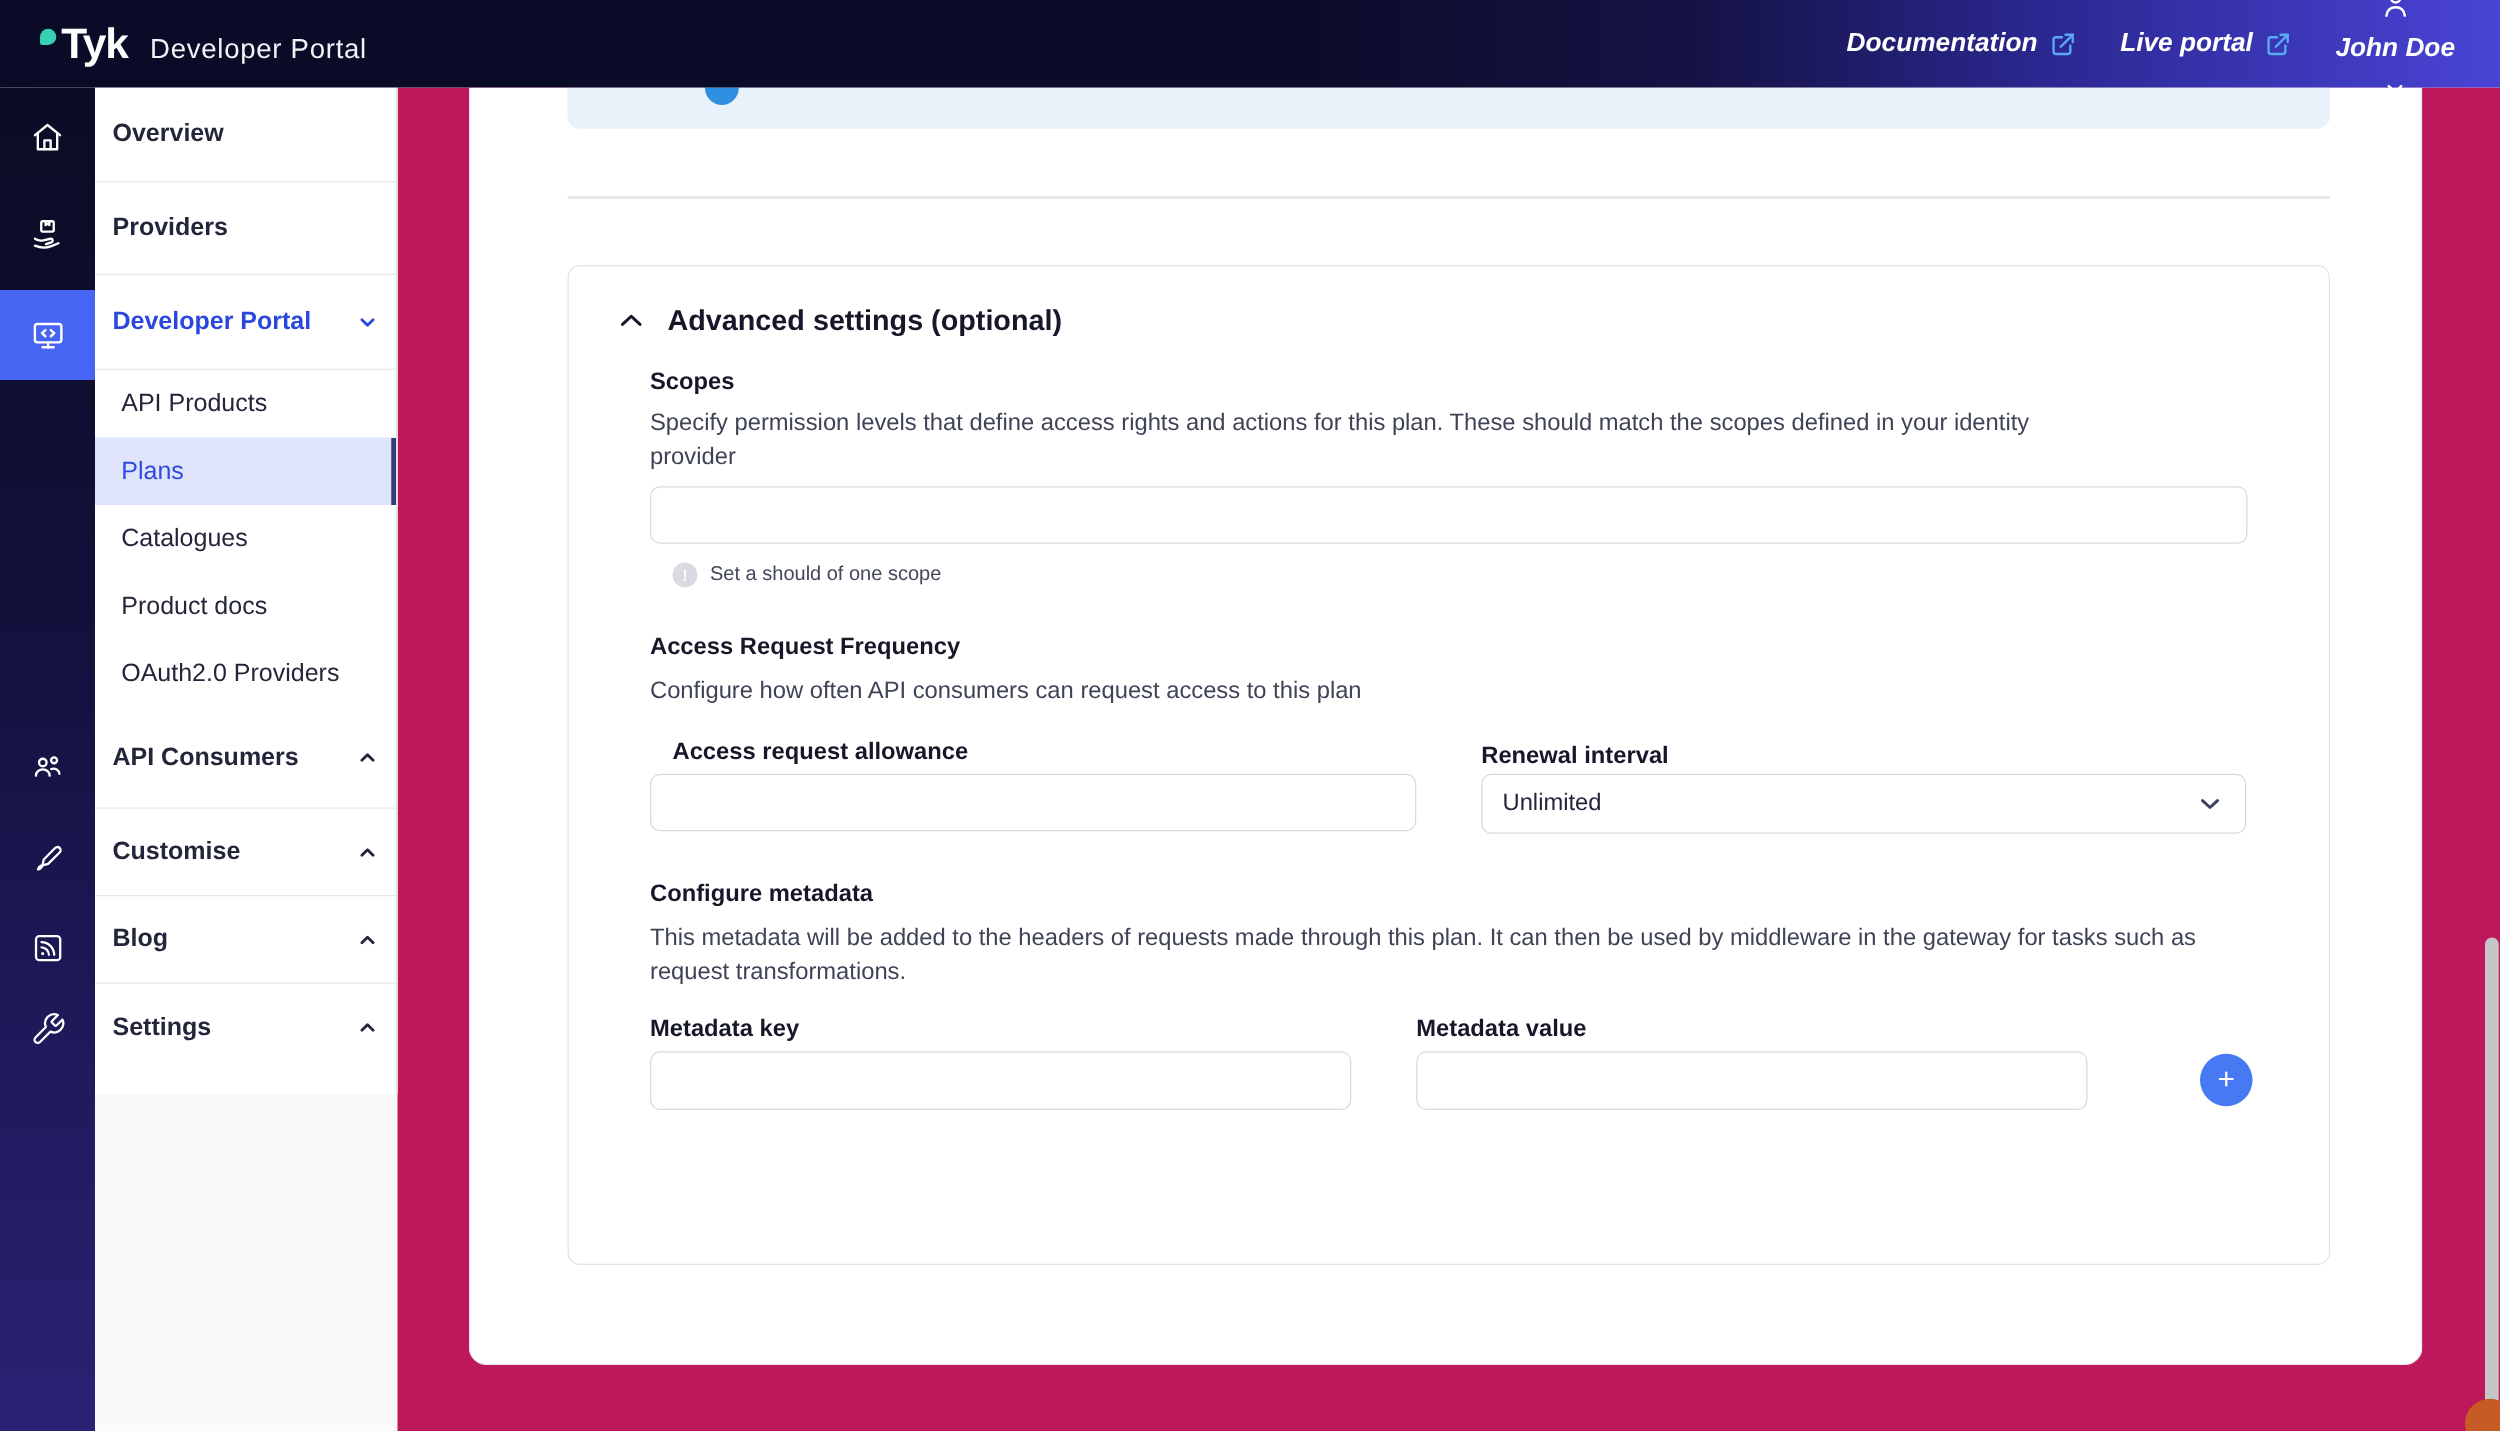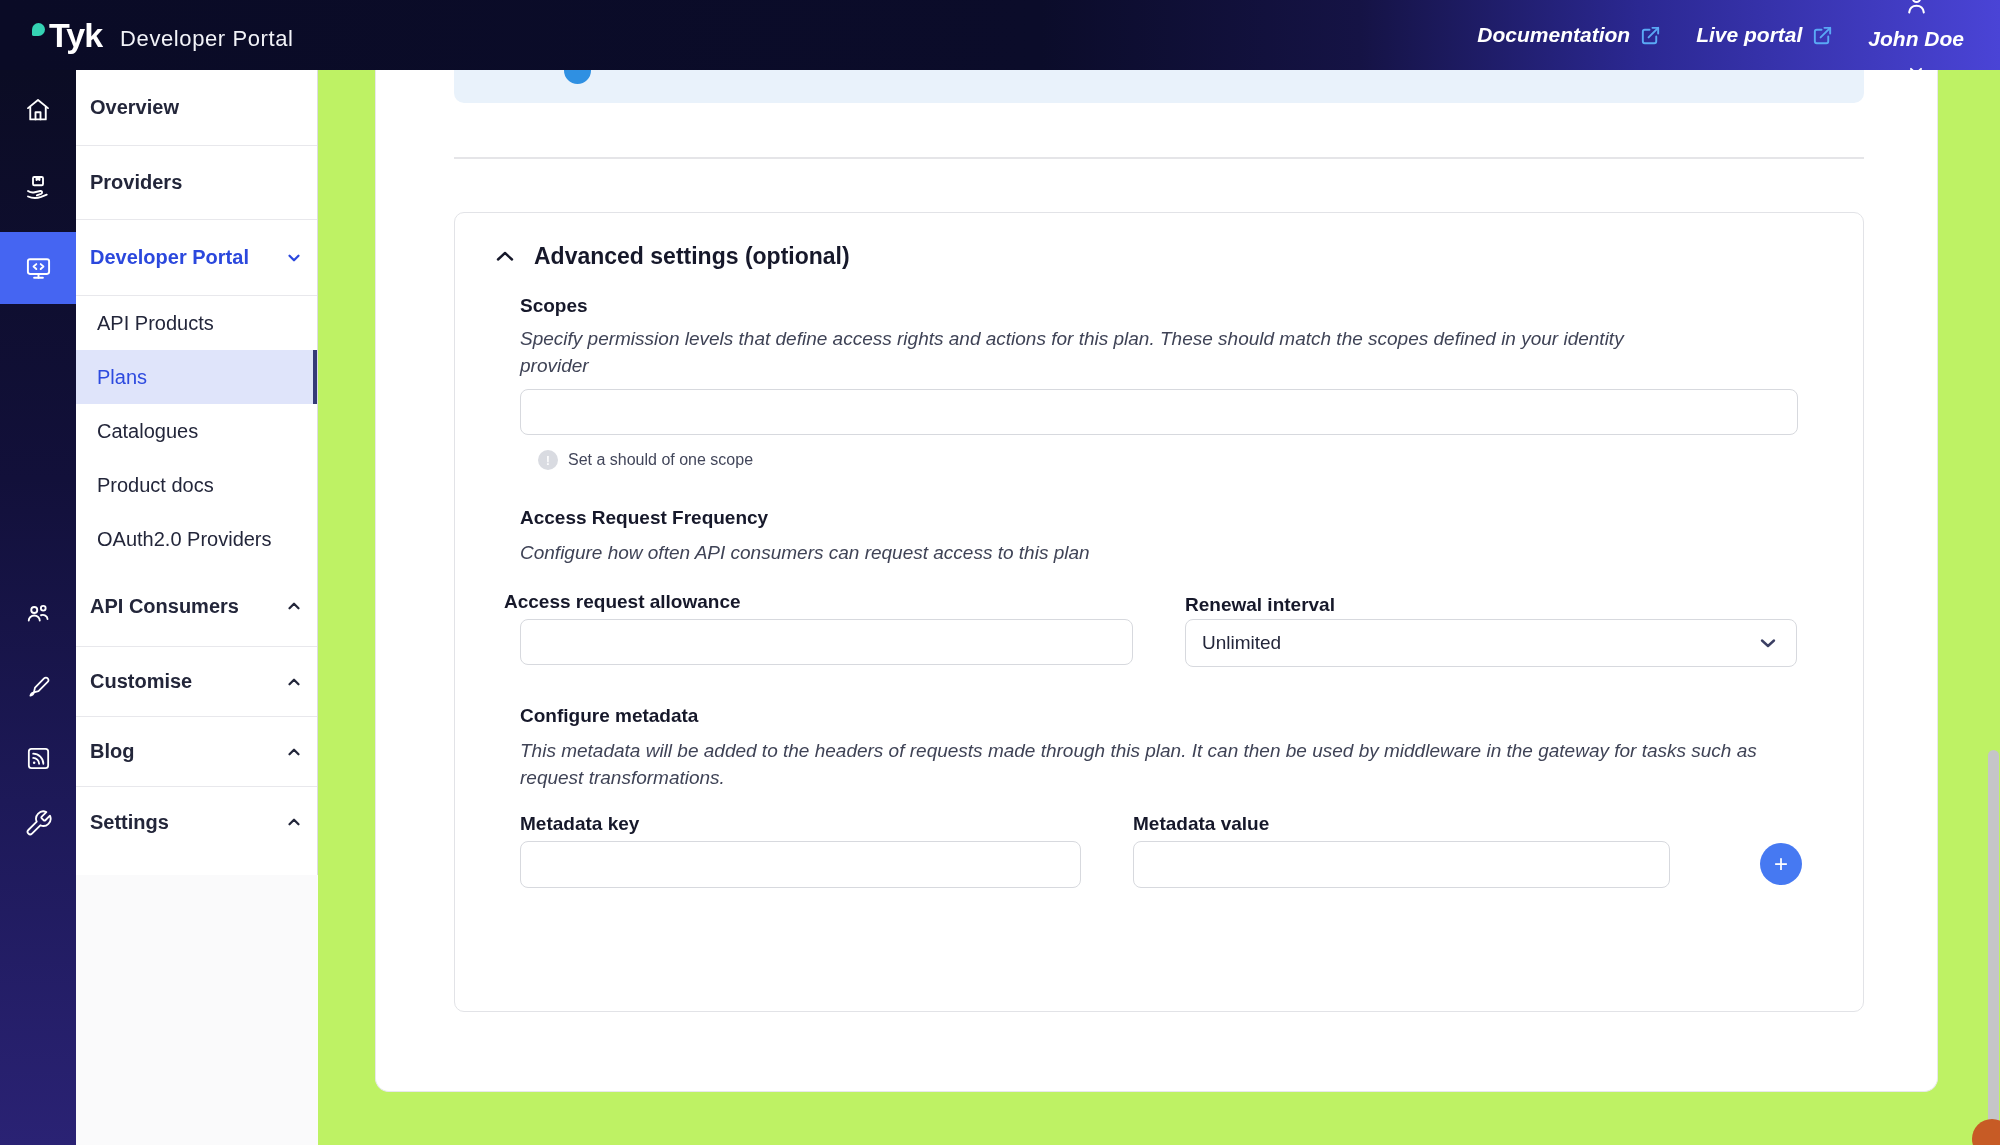--- a/index.html
+++ b/index.html
@@ -43,41 +43,41 @@
   .h76{height:76px} .h74{height:74px} .h81{height:81px} .h70{height:70px}
   .row-sub{ height:54px; padding:0 14px 0 21px; font-weight:400; border-bottom:none; }
   .row-section-active{ color:#2b48dd; }
   .row-sub.active{
     background:#dfe4fa; color:#2d4adf; font-weight:400;
     box-shadow:inset -4px 0 0 #353b78;
   }
   .row-last{ border-bottom:none; }
 
   
-  .page{ position:absolute; left:318px; top:70px; width:1682px; height:1075px; background:#bef264; }
+  .page{ position:absolute; left:318px; top:70px; width:1682px; height:1075px; background:#be185d; }
   .panel{
     position:absolute; left:57px; top:0; width:1563px; height:1022px;
     background:#fff; border:1px solid #e8e8ec; border-top:none;
     border-radius:0 0 14px 14px;
   }
   .infobar{
     position:absolute; left:78px; top:0; width:1410px; height:33px;
     background:#e9f2fb; border-radius:0 0 10px 10px;
   }
   .info-dot{ position:absolute; left:110px; top:0; width:27px; height:14px; background:#2f90e2; border-radius:0 0 14px 14px; }
   .divider{ position:absolute; left:78px; top:87px; width:1410px; height:2px; background:#e5e5e8; }
 
   .card{
     position:absolute; left:78px; top:142px; width:1410px; height:800px;
     background:#fff; border:1px solid #e2e3e7; border-radius:10px;
   }
   .card-head{ position:absolute; left:38px; top:30px; display:flex; align-items:center; gap:17px; }
   .card-title{ font-size:23px; font-weight:bold; color:#16182a; }
   .f-label{ position:absolute; font-size:19px; font-weight:bold; color:#16182a; }
-  .f-desc{ position:absolute; font-size:19px; color:#3f4356; line-height:27px;font-style:italic; }
+  .f-desc{ position:absolute; font-size:19px; color:#3f4356; line-height:27px; }
   .t-input{
     position:absolute; height:46px; border:1px solid #d7d9de; border-radius:8px;
     font-size:19px; color:#23263a; padding:0 14px; background:#fff; outline:none;
     font-family:"Liberation Sans","DejaVu Sans",sans-serif;
   }
   .hint{ position:absolute; left:83px; top:237px; display:flex; align-items:center; gap:10px; }
   .hint-circle{ width:20px; height:20px; border-radius:50%; background:#d9dbe1; color:#fcfcfd; font-size:13px; font-weight:bold; display:flex; align-items:center; justify-content:center; }
   .hint-text{ font-size:16px; color:#42465a; }
   .select{
     position:absolute; left:730px; top:406px; width:612px; height:48px;
@@ -299,21 +299,21 @@
       <div class="f-desc" style="left:65px; top:112px; width:1120px">Specify permission levels that define access rights and actions for this plan. These should match the scopes defined in your identity provider</div>
       <input class="t-input" style="left: 65px; top: 176px; width: 1278px;" value="">
       <div class="hint">
         <span class="hint-circle">!</span>
         <span class="hint-text">Set a should of one scope</span>
       </div>
 
       <div class="f-label" style="left:65px; top:294px">Access Request Frequency</div>
       <div class="f-desc" style="left:65px; top:326px; width:1200px">Configure how often API consumers can request access to this plan</div>
 
-      <div class="f-label" style="left:49px; top:378px">Access request allowance</div>
+      <div class="f-label" style="left:83px; top:378px">Access request allowance</div>
       <input class="t-input" style="left: 65px; top: 406px; width: 613px;" value="">
 
       <div class="f-label" style="left:730px; top:381px">Renewal interval</div>
       <div class="select">
         <span class="select-value">Unlimited</span>
         <span class="chev">
           <svg width="24" height="24" viewBox="0 0 24 24" fill="none" stroke="#3b3f63" stroke-width="2.4" stroke-linecap="round" stroke-linejoin="round">
               <path d="M6 9.5 12 15l6-5.5"></path>
             </svg>
         </span>

